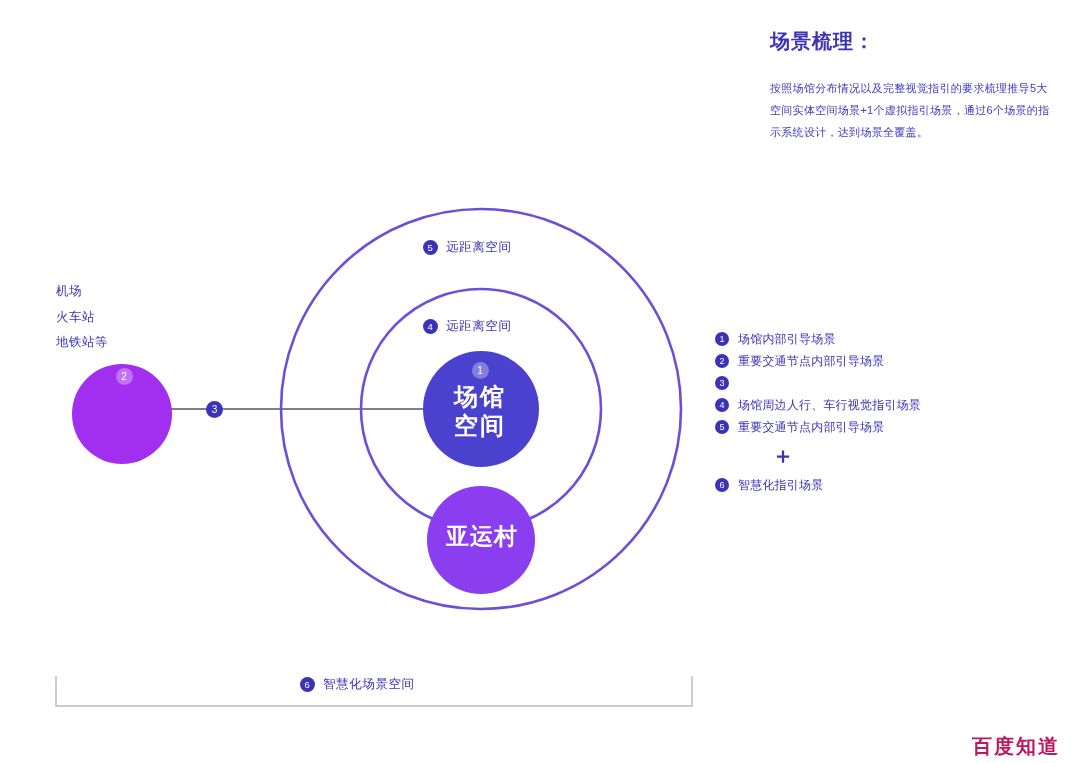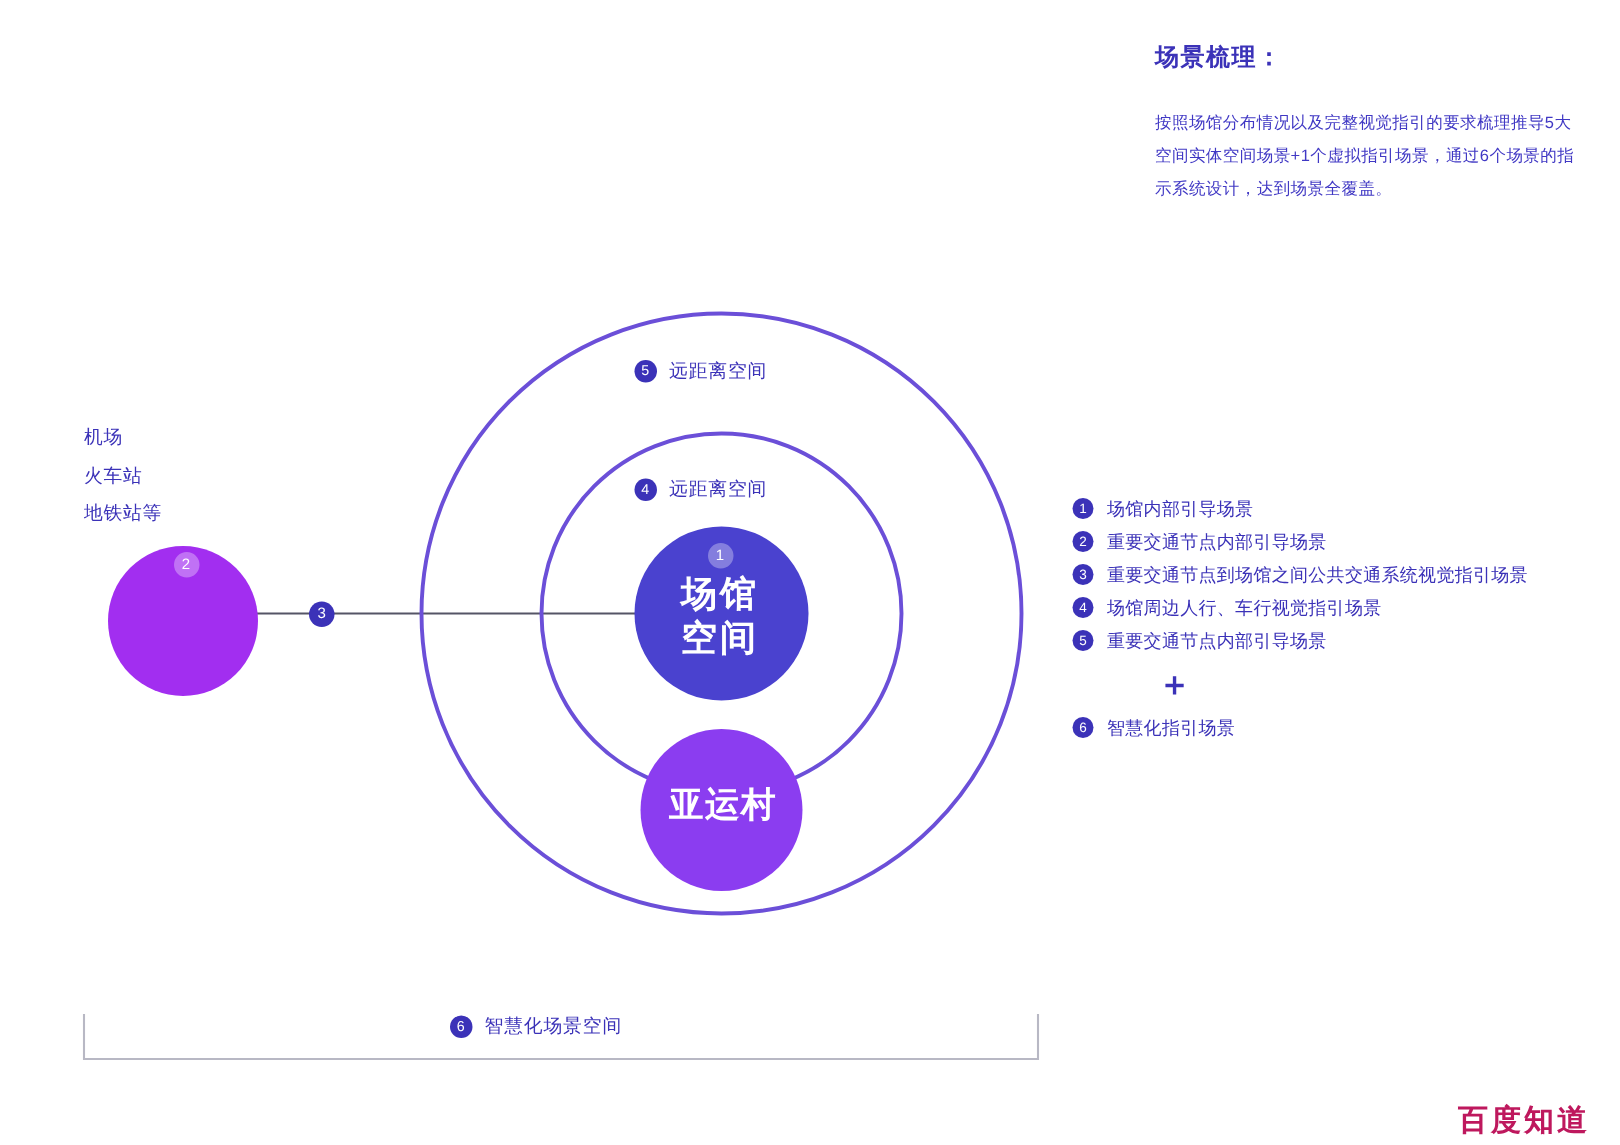--- a/index.html
+++ b/index.html
@@ -17,21 +17,21 @@
   }
 
   
   #header-block {
     position: absolute;
     left: 770px;
     top: 28px;
     width: 280px;
   }
   #header-title {
-    font-size: 16px;
+    font-size: 20px;
     font-weight: bold;
     color: #3b32b8;
     letter-spacing: 1px;
     margin: 0 0 22px 0;
     white-space: nowrap;
   }
   #header-body {
     font-size: 11px;
     line-height: 2.0;
     color: #4038c4;
@@ -277,21 +277,20 @@
   <div class="legend-row">
     <span class="legend-badge">1</span>
     <span class="legend-text">场馆内部引导场景</span>
   </div>
   <div class="legend-row">
     <span class="legend-badge">2</span>
     <span class="legend-text">重要交通节点内部引导场景</span>
   </div>
   <div class="legend-row">
     <span class="legend-badge">3</span>
-    <span class="legend-text">重要交通节点到场馆之间公共交通系统视觉指引场景</span>
   </div>
   <div class="legend-row">
     <span class="legend-badge">4</span>
     <span class="legend-text">场馆周边人行、车行视觉指引场景</span>
   </div>
   <div class="legend-row">
     <span class="legend-badge">5</span>
     <span class="legend-text">重要交通节点内部引导场景</span>
   </div>
 

